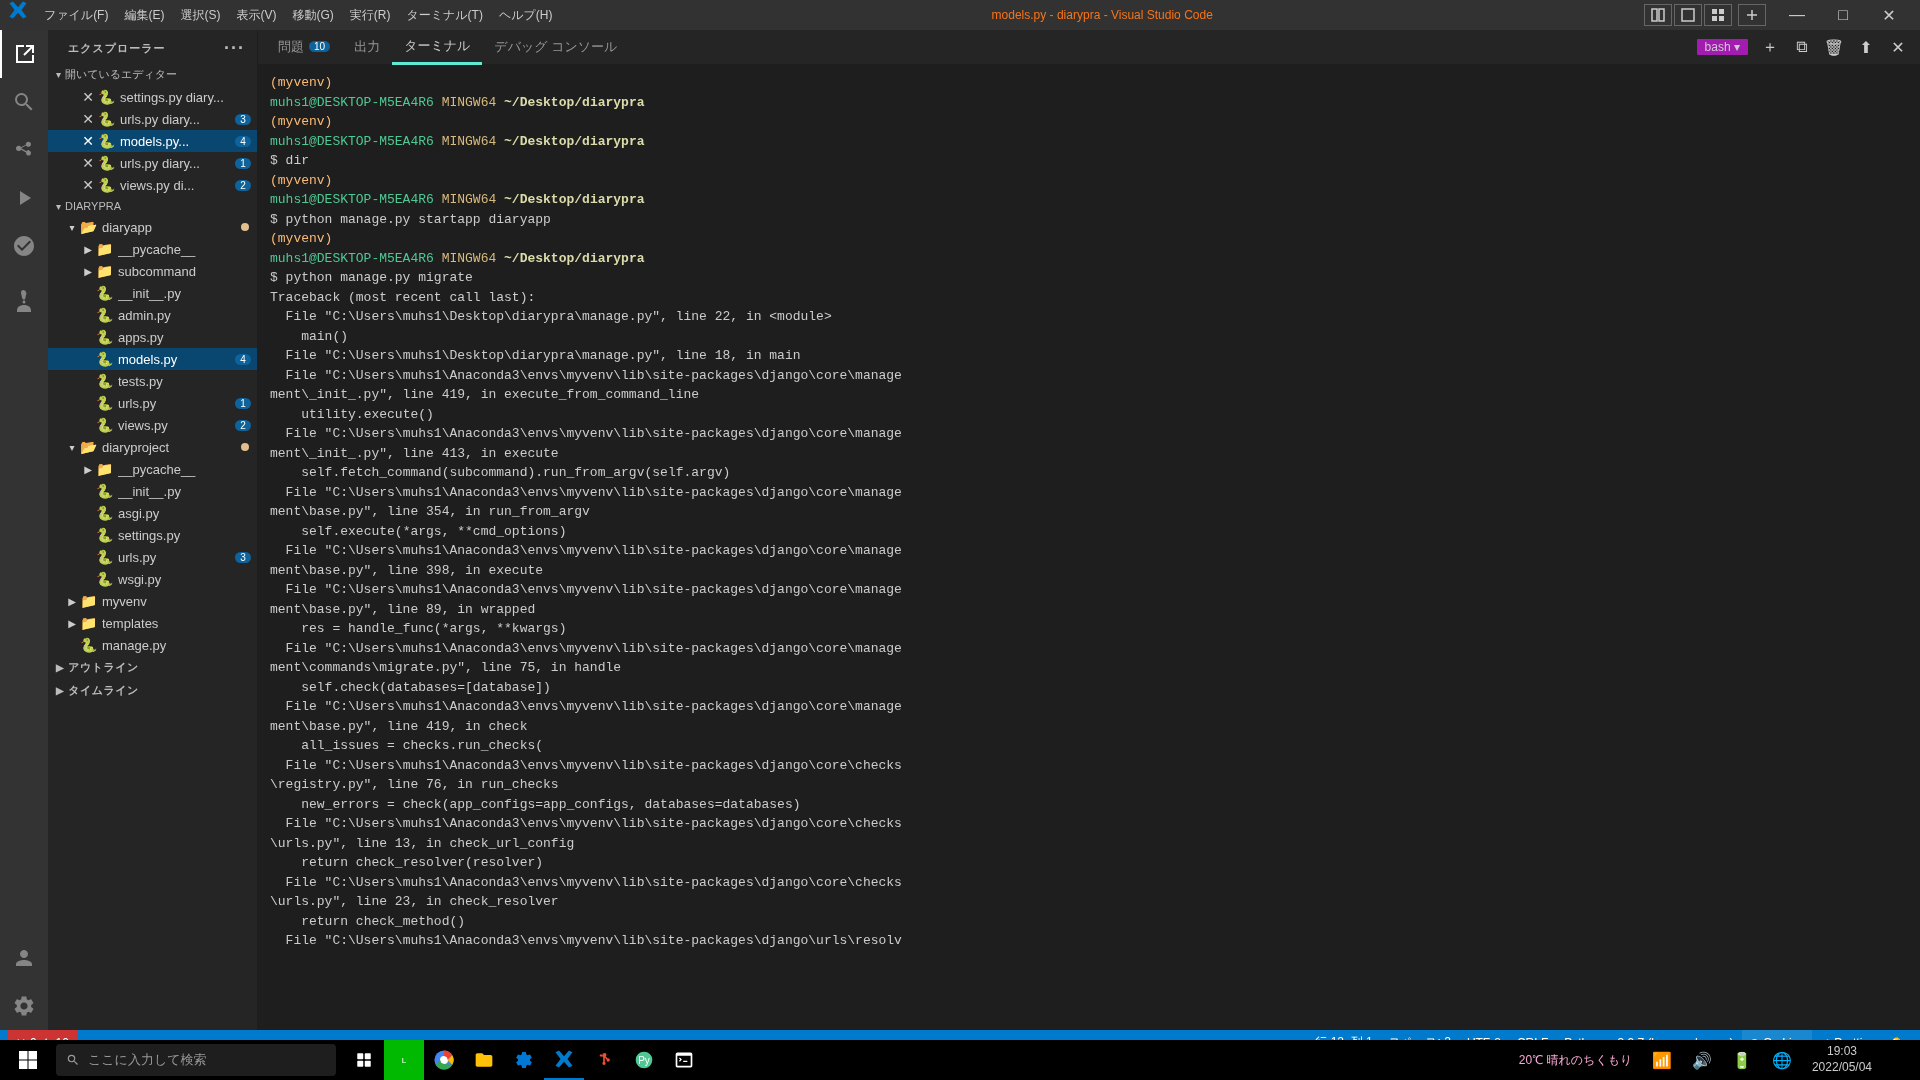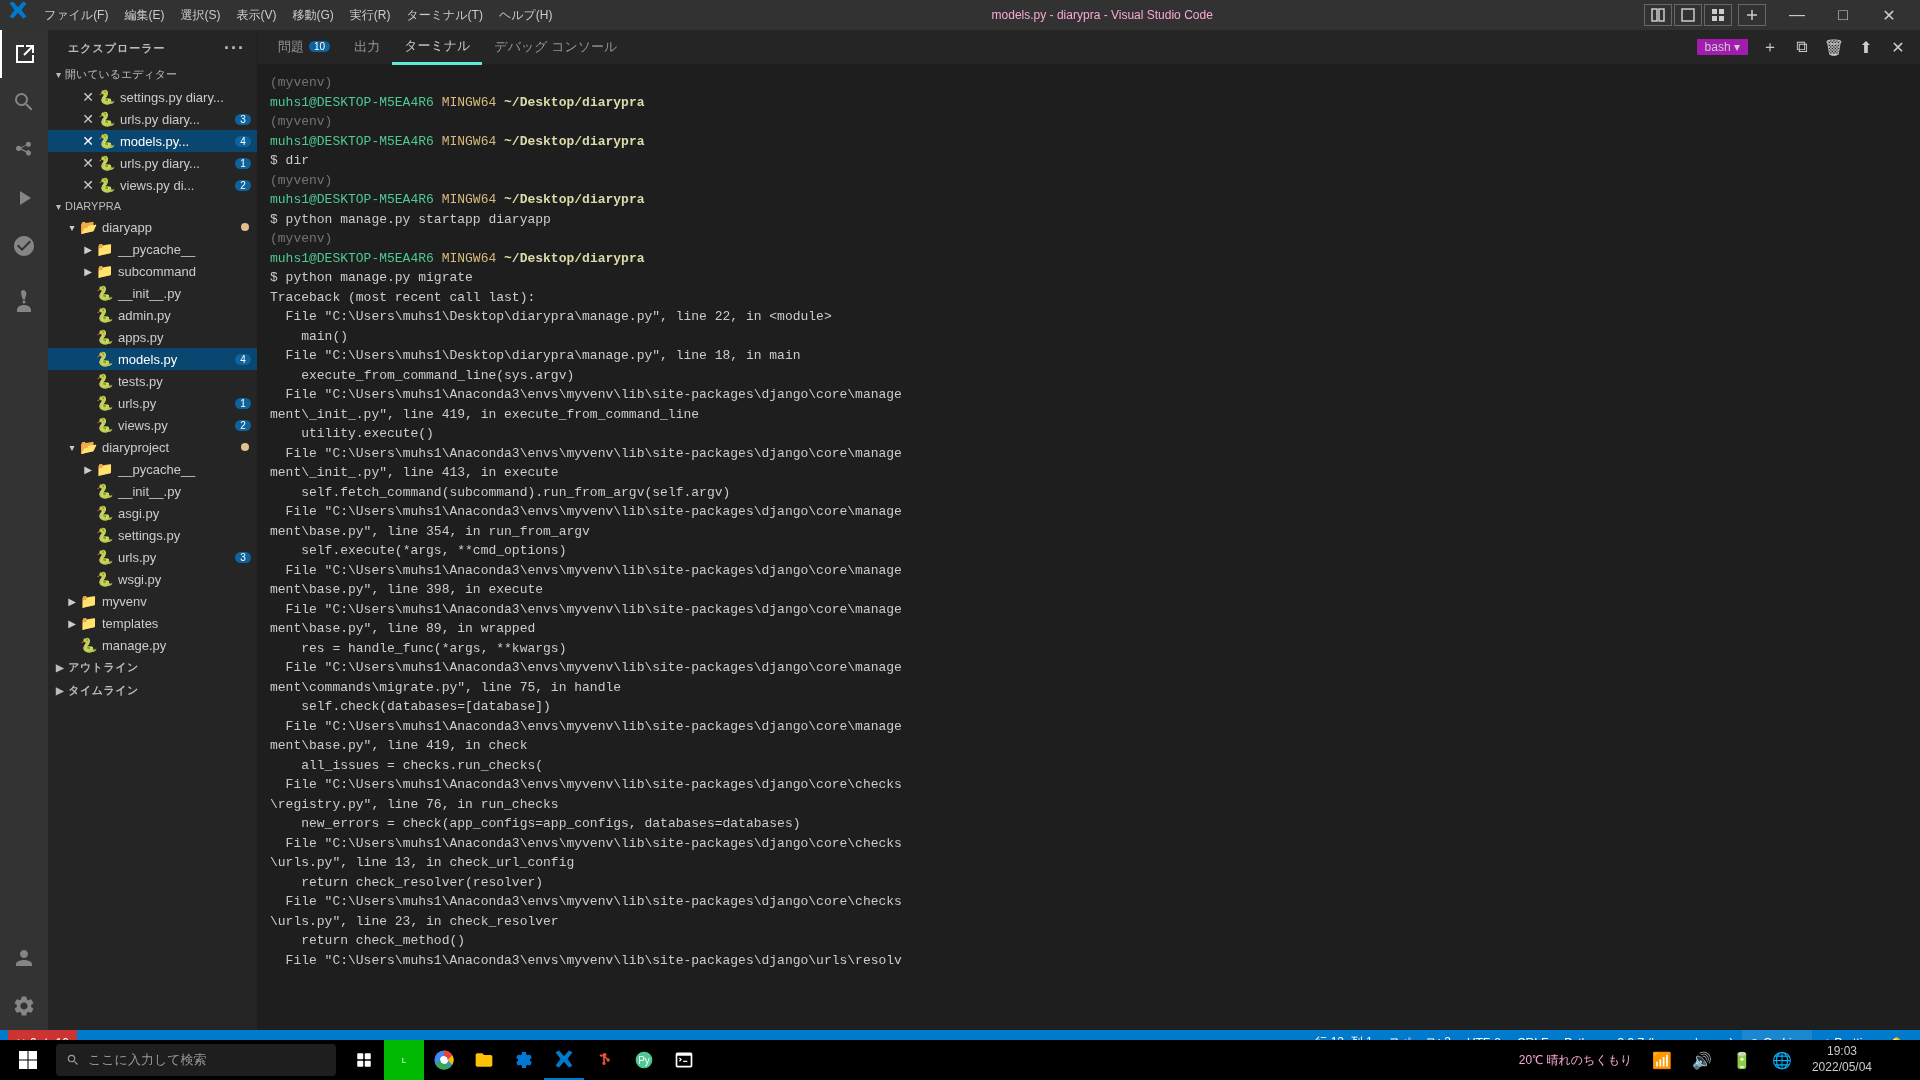--- a/index.html
+++ b/index.html
@@ -10,21 +10,21 @@
       height: 30px;
       background: #323233;
       display: flex;
       align-items: center;
       justify-content: space-between;
       padding: 0 8px;
       color: #cccccc;
       font-size: 12px;
     }
     #titlebar-left { display: flex; align-items: flex-start; gap: 8px; }
-    #titlebar-title { flex: 1; text-align: center; font-size: 12px; color: #f9a8d4; }
+    #titlebar-title { flex: 1; text-align: center; font-size: 12px; color: #f97316; }
     #titlebar-controls { display: flex; gap: 0; }
     .title-btn { width: 46px; height: 30px; display: flex; align-items: center; justify-content: center; cursor: pointer; font-size: 16px; color: #cccccc; }
     .menu-bar { display: flex; gap: 0; align-items: center; }
     .menu-item { padding: 0 8px; height: 30px; display: flex; align-items: center; font-size: 12px; cursor: pointer; }
 
     
     #main-layout { display: flex; flex-direction: column; height: calc(1080px - 30px - 25px); }
     #content-area { display: flex; flex: 1; overflow: hidden; }
 
     
@@ -139,21 +139,21 @@
       font-size: 13px;
       color: #cccccc;
       overflow-y: auto;
       line-height: 1.5;
       background: #1e1e1e;
     }
     .term-line { white-space: pre-wrap; word-break: break-all; }
     .term-green { color: #4ec994; }
     .term-yellow { color: #d7ba7d; }
     .term-prompt-path { color: #dcdcaa; font-weight: bold; }
-    .term-env { color: #737373; }
+    .term-env { color: #fdba74; }
 
     
     #status-bar {
       height: 25px;
       background: #007acc;
       display: flex;
       align-items: center;
       font-size: 12px;
       color: #ffffff;
       padding: 0 8px;
@@ -551,21 +551,20 @@
           <div class="term-line term-env">(myvenv)</div>
           <div class="term-line"><span class="term-green">muhs1@DESKTOP-M5EA4R6</span> <span class="term-yellow">MINGW64</span> <span class="term-prompt-path">~/Desktop/diarypra</span></div>
           <div class="term-line">$ python manage.py startapp diaryapp</div>
           <div class="term-line term-env">(myvenv)</div>
           <div class="term-line"><span class="term-green">muhs1@DESKTOP-M5EA4R6</span> <span class="term-yellow">MINGW64</span> <span class="term-prompt-path">~/Desktop/diarypra</span></div>
           <div class="term-line">$ python manage.py migrate</div>
           <div class="term-line">Traceback (most recent call last):</div>
           <div class="term-line">  File "C:\Users\muhs1\Desktop\diarypra\manage.py", line 22, in &lt;module&gt;</div>
           <div class="term-line">    main()</div>
           <div class="term-line">  File "C:\Users\muhs1\Desktop\diarypra\manage.py", line 18, in main</div>
-          <div class="term-line">    execute_from_command_line(sys.argv)</div>
           <div class="term-line">  File "C:\Users\muhs1\Anaconda3\envs\myvenv\lib\site-packages\django\core\manage</div>
           <div class="term-line">ment\_init_.py", line 419, in execute_from_command_line</div>
           <div class="term-line">    utility.execute()</div>
           <div class="term-line">  File "C:\Users\muhs1\Anaconda3\envs\myvenv\lib\site-packages\django\core\manage</div>
           <div class="term-line">ment\_init_.py", line 413, in execute</div>
           <div class="term-line">    self.fetch_command(subcommand).run_from_argv(self.argv)</div>
           <div class="term-line">  File "C:\Users\muhs1\Anaconda3\envs\myvenv\lib\site-packages\django\core\manage</div>
           <div class="term-line">ment\base.py", line 354, in run_from_argv</div>
           <div class="term-line">    self.execute(*args, **cmd_options)</div>
           <div class="term-line">  File "C:\Users\muhs1\Anaconda3\envs\myvenv\lib\site-packages\django\core\manage</div>

